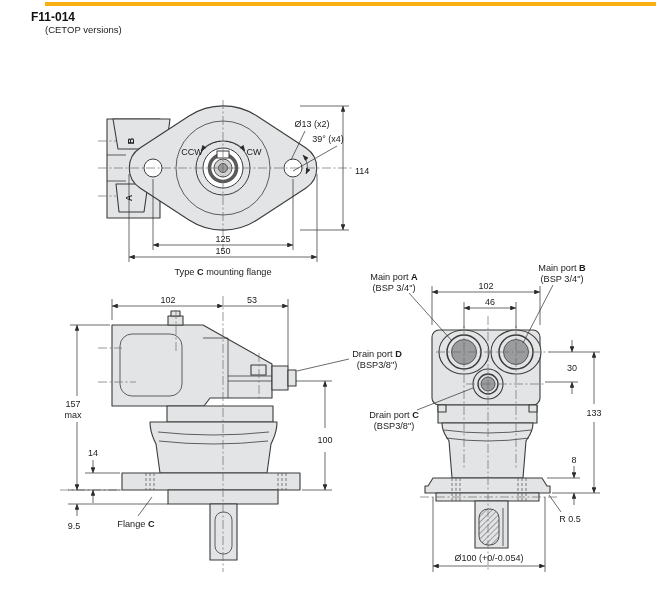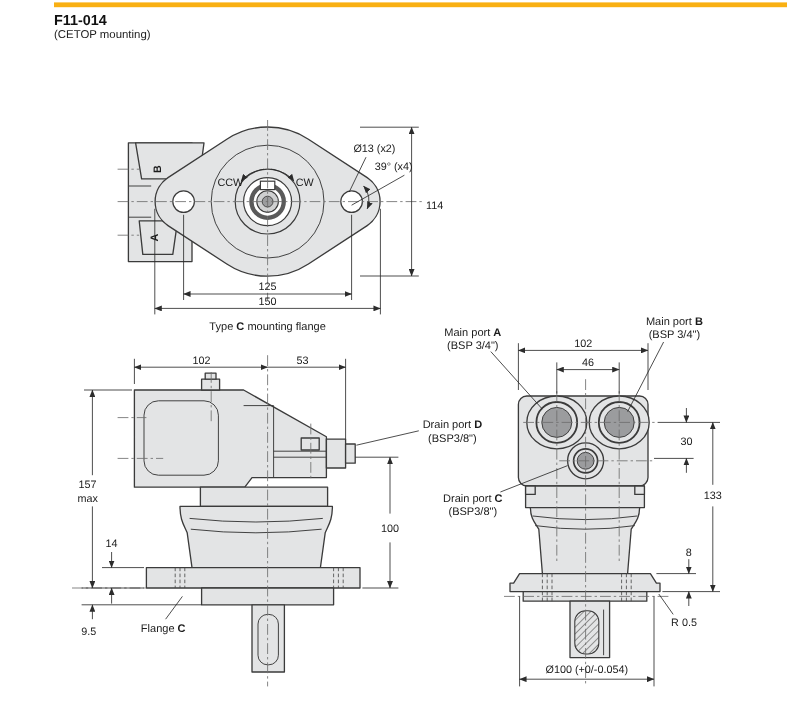--- a/index.html
+++ b/index.html
@@ -1,40 +1,40 @@
 <!DOCTYPE html>
 <html><head>
 <meta charset="utf-8">
 <style>
   html,body{margin:0;padding:0;background:#fff;}
   .page{position:relative;width:656px;height:591px;background:#fff;overflow:hidden;
         font-family:"Liberation Sans", sans-serif;}
   .accent-bar{position:absolute;left:45px;top:2px;width:611px;height:4px;}
-  .doc-title{position:absolute;left:45px;top:10px;font-size:12px;font-weight:bold;color:#111;}
+  .doc-title{position:absolute;left:31px;top:10px;font-size:12px;font-weight:bold;color:#111;}
   .doc-subtitle{position:absolute;left:45px;top:24px;font-size:9.5px;color:#222;}
   svg{position:absolute;left:0;top:0;}
   svg text{font-family:"Liberation Sans", sans-serif;font-size:9px;fill:#1b1b1b;}
   svg text.lbl{font-size:9.2px;}
   .b{font-weight:bold;}
   .outline{fill:#e3e4e5;stroke:#3b3b3b;stroke-width:1.1;stroke-linejoin:round;}
   .thin{fill:none;stroke:#3b3b3b;stroke-width:0.8;}
   .white{fill:#fff;stroke:#3b3b3b;stroke-width:1;}
   .dim{stroke:#2c2c2c;stroke-width:0.7;fill:none;}
   .cl{stroke:#6e6e6e;stroke-width:0.7;fill:none;stroke-dasharray:9 2.5 2 2.5;}
   .dash{stroke:#4a4a4a;stroke-width:0.7;fill:none;stroke-dasharray:3 2;}
   .leader{stroke:#2c2c2c;stroke-width:0.7;fill:none;}
   .innergray{fill:#9b9c9e;stroke:#3b3b3b;stroke-width:0.8;}
 </style>
 </head>
 <body>
 
 <div class="page">
   <div class="accent-bar" style="background:#F9B013;"></div>
   <div class="doc-title">F11-014</div>
-  <div class="doc-subtitle">(CETOP mounting)</div>
+  <div class="doc-subtitle">(CETOP versions)</div>
 
   <svg width="656" height="591" viewBox="0 0 656 591">
     <defs>
       <marker id="arr" viewBox="0 0 10 8" refX="9.5" refY="4" markerWidth="9" markerHeight="7" orient="auto-start-reverse">
         <path d="M0,0 L10,4 L0,8 z" fill="#2c2c2c"></path>
       </marker>
       <pattern id="hatch" width="4" height="4" patternUnits="userSpaceOnUse" patternTransform="rotate(45)">
         <line x1="0" y1="0" x2="0" y2="4" stroke="#555" stroke-width="1"></line>
       </pattern>
     </defs>

